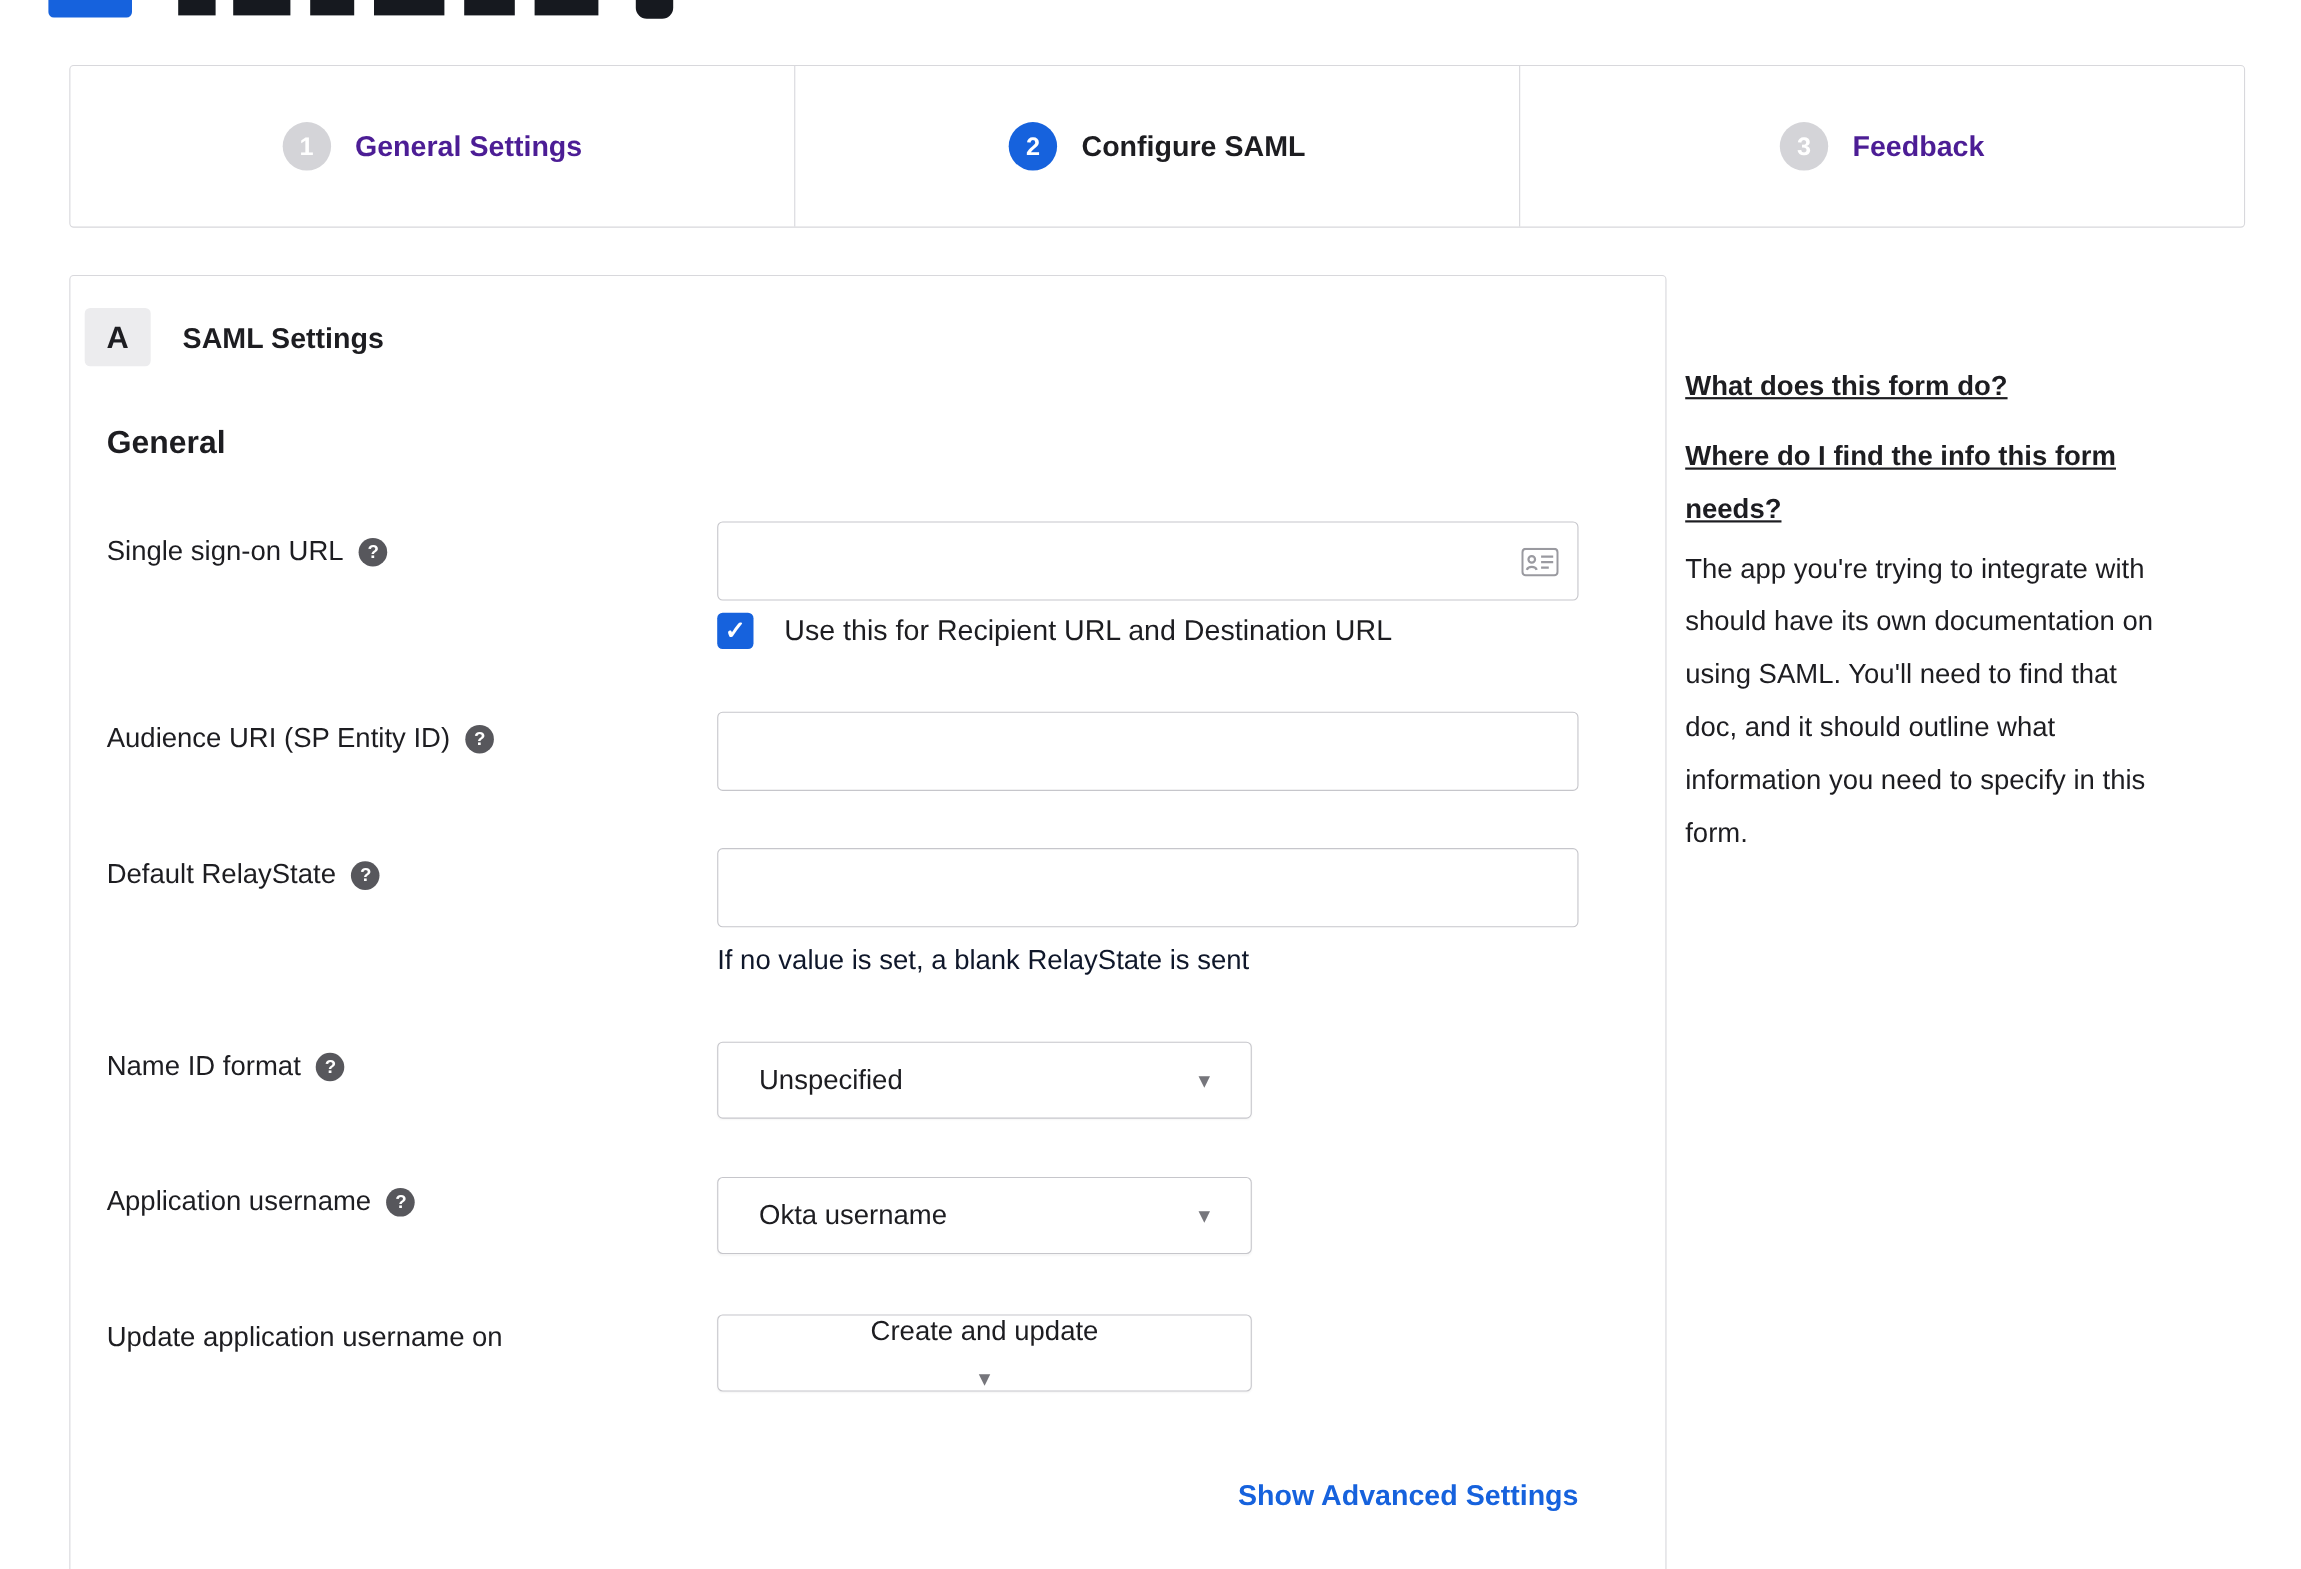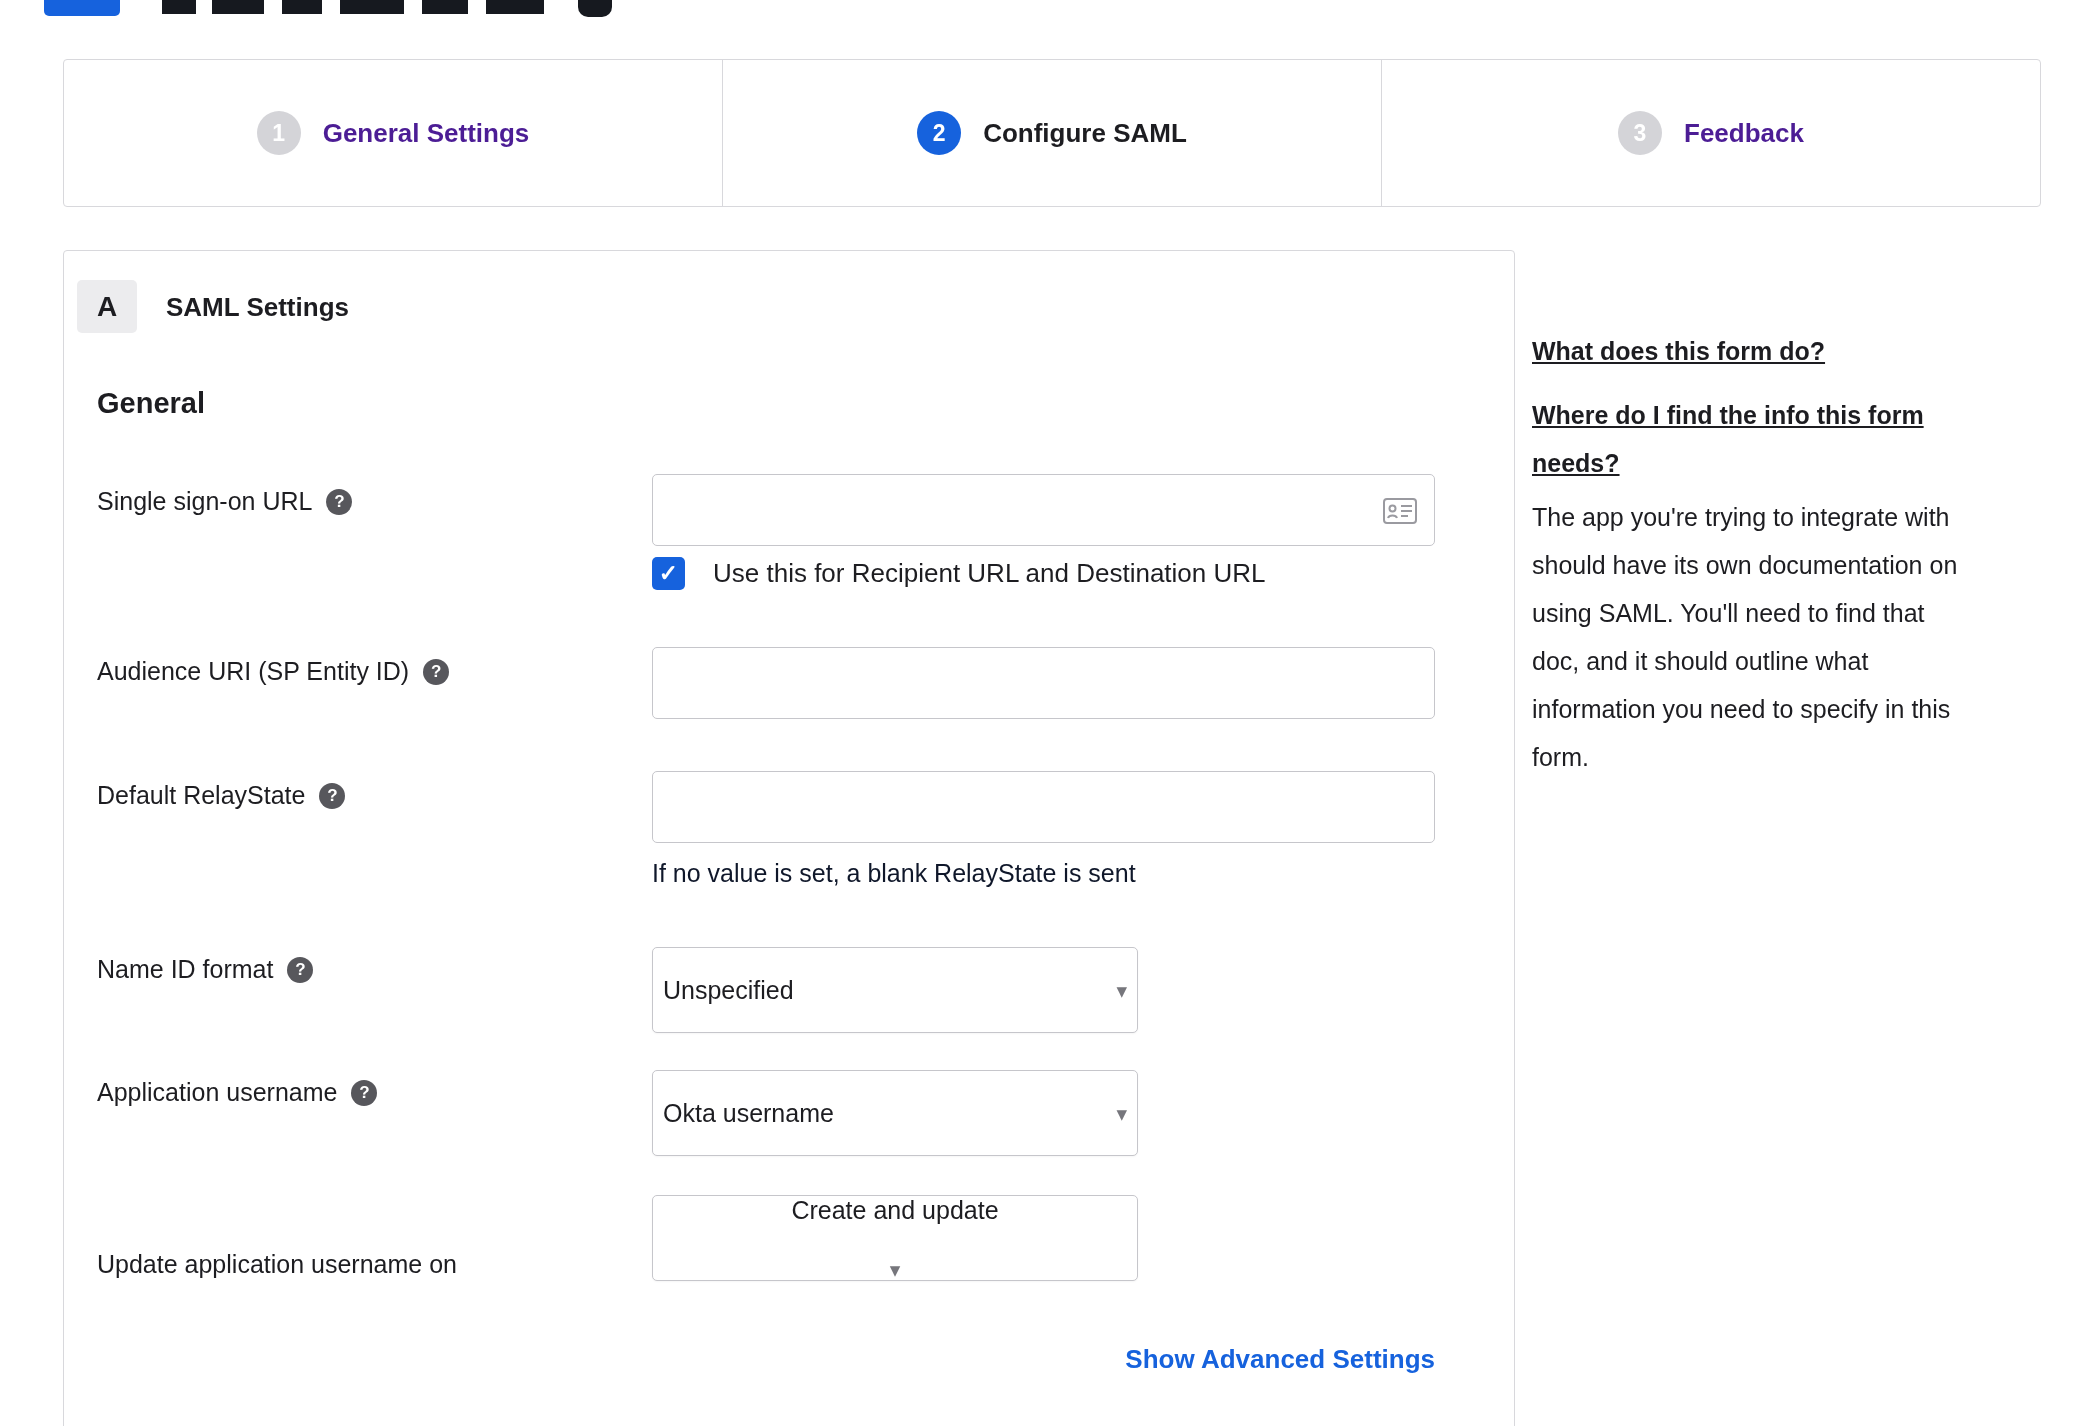--- a/index.html
+++ b/index.html
@@ -39,41 +39,41 @@
 
   .text-input { position:absolute; left:588px; width:783px; height:72px; background:#fff;
     border:1px solid #c6c6cb; border-radius:5px; font-size:25px; padding:0 60px 0 24px;
     font-family:"Liberation Sans", sans-serif; color:#1d1d21; }
   .input-wrap { position:absolute; left:588px; width:783px; height:72px; }
   .input-wrap .text-input { left:0; top:0; width:100%; height:100%; }
   .card-icon { position:absolute; right:18px; top:24px; }
 
   .hint { position:absolute; left:588px; font-size:25px; color:#0f172a; }
 
-  .select { position:absolute; left:588px; width:486px; height:86px; background:#fff;
+  .select { position:absolute; left:588px; width:486px; height:70px; background:#fff;
     border:1px solid #c6c6cb; border-radius:5px; display:flex; align-items:center;
-    justify-content:space-between; padding:0 10px; font-size:25px; cursor:pointer;
+    justify-content:space-between; padding:0 37px; font-size:25px; cursor:pointer;
     box-shadow:0 1px 2px rgba(0,0,0,0.04); }
   .caret { color:#76767c; font-size:21px; line-height:1; }
 
   .checkbox-row { position:absolute; left:588px; top:306px; display:flex; align-items:center; gap:28px; }
   .checkbox { width:33px; height:33px; background:#1662dd; border-radius:5px; color:#fff;
     display:flex; align-items:center; justify-content:center; font-size:23px; font-weight:bold; cursor:pointer; }
   .checkbox-label { font-size:26px; }
 
   .advanced-link { position:absolute; left:588px; top:1093px; width:783px; text-align:right;
     font-size:26px; font-weight:600; color:#1662dd; cursor:pointer; text-decoration:none; display:block; }
 
   
   .lbl-sso      { top:236px; }  .inp-sso      { top:223px; }
   .lbl-aud      { top:406px; }  .inp-aud      { top:396px; }
   .lbl-relay    { top:530px; }  .inp-relay    { top:520px; }  .hint-relay { top:608px; }
   .lbl-nameid   { top:704px; }  .sel-nameid   { top:696px; }
   .lbl-appuser  { top:827px; }  .sel-appuser  { top:819px; }
-  .lbl-update   { top:951px;margin-top:48px; }  .sel-update   { top:944px;flex-direction:column; }
+  .lbl-update   { top:951px; }  .sel-update   { top:944px;flex-direction:column; }
 
   
   .help-panel { position:absolute; left:1532px; top:327px; width:505px; font-size:25px; line-height:48px; }
   .help-q { font-weight:bold; white-space:pre-line; margin-bottom:16px;text-decoration:underline; }
   .help-a { white-space:pre-line; margin-bottom:40px; }
   .help-q2 { margin-bottom:6px; }
 </style>
 </head>
 <body>
 

